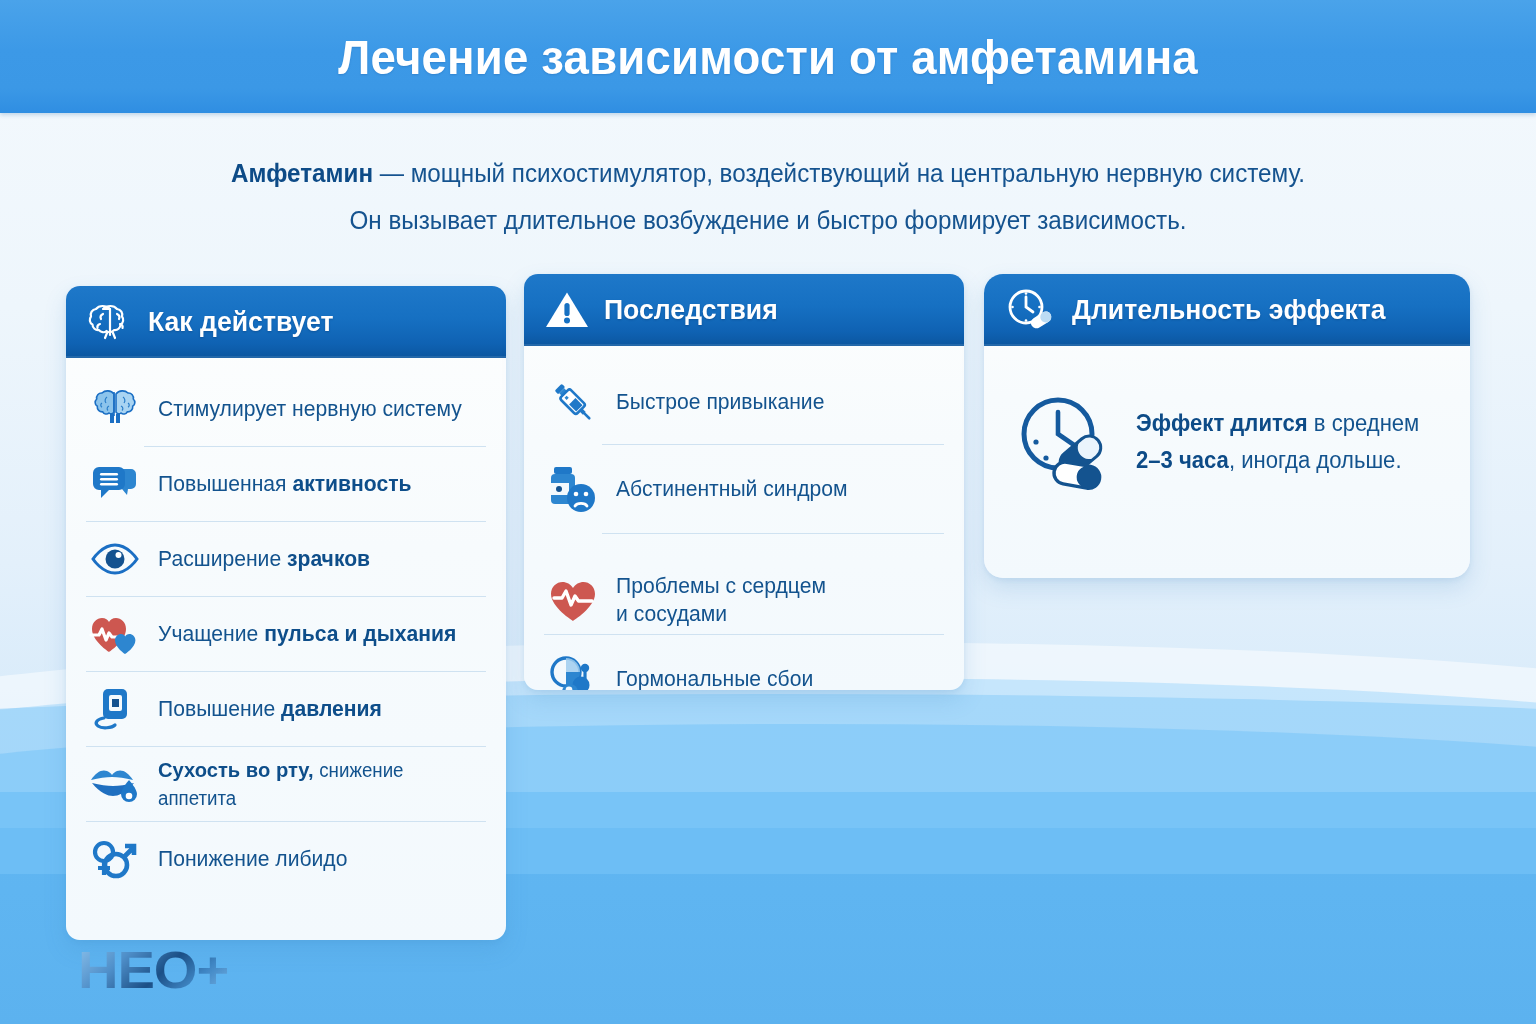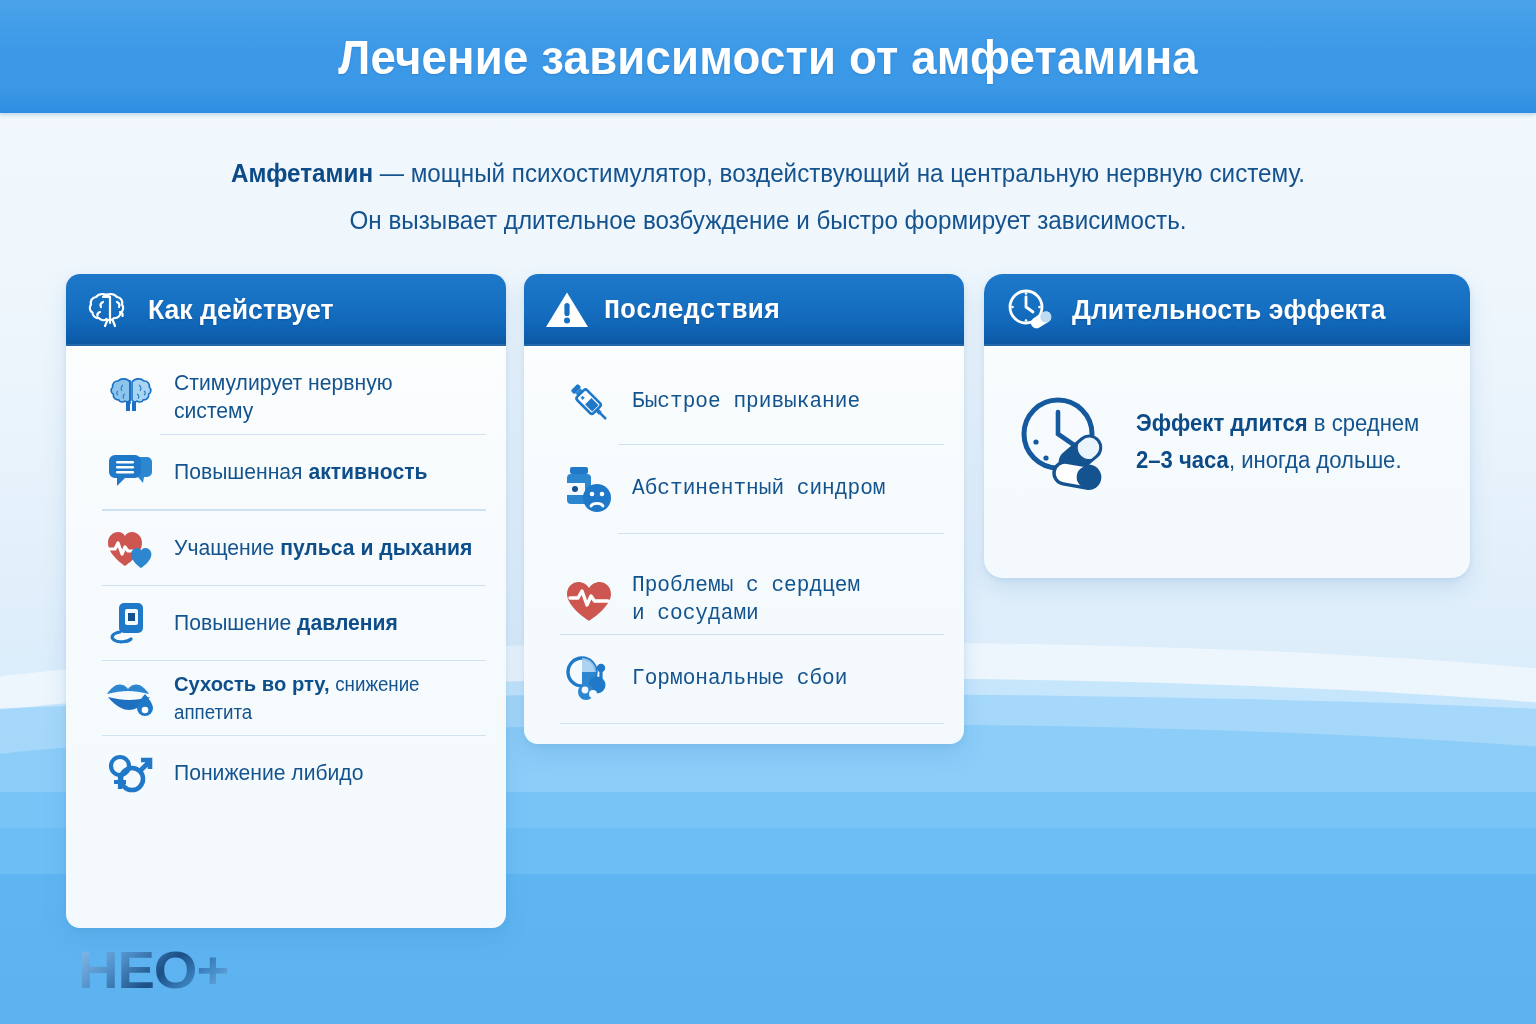--- a/index.html
+++ b/index.html
@@ -74,21 +74,21 @@
     background:linear-gradient(180deg,#1e78c9 0%,#1670c2 45%,#0f62b3 80%,#0b569f 100%);
     display:flex;align-items:center;gap:14px;padding:0 20px;
     box-shadow:inset 0 -2px 0 rgba(255,255,255,.10);
   }
   .card-head .hicon{flex:0 0 auto;display:flex;align-items:center;}
   .card-title{
     color:#fff;font-size:28px;font-weight:bold;white-space:nowrap;
     transform:scaleX(.95);transform-origin:left center;
     text-shadow:0 1px 2px rgba(0,40,90,.3);
   }
-  .card-body{padding:14px 20px 10px 36px;}
+  .card-body{padding:14px 20px 10px 20px;}
 
   .row{
     display:flex;align-items:center;gap:14px;
     min-height:62px;padding:6px 0;
   }
   .row .ricon{flex:0 0 58px;height:54px;display:flex;align-items:center;justify-content:center;}
   .row .rtext{
     color:#13538e;font-size:22px;line-height:28px;
     transform:scaleX(.96);transform-origin:left center;
   }
@@ -124,21 +124,21 @@
 
 <div class="banner">
   <div class="banner-title">Лечение зависимости от амфетамина</div>
 </div>
 
 <div class="intro">
   <span class="intro-line"><b>Амфетамин</b><span> — мощный психостимулятор, воздействующий на центральную нервную систему.</span></span>
   <span class="intro-line">Он вызывает длительное возбуждение и быстро формирует зависимость.</span>
 </div>
 
-<div class="card" style="left:66px;top:274px;width:440px;height:654px;">
+<div class="card" style="left:66px;top:286px;width:440px;height:654px;">
   <div class="card-head">
     <span class="hicon">
       <svg width="48" height="40" viewBox="0 0 48 40">
         <g fill="none" stroke="#ffffff" stroke-width="2.2" stroke-linecap="round" stroke-linejoin="round">
           <path d="M24 7c-4-4-11-4-14 0-4 .5-6 4-5 7.5-2 2.5-1.5 6.5 1.5 8 0 3.5 3 6 6.5 5.5 1.5 2.5 5.5 3 7.5 1 2 2 6 1.5 7.5-1 3.5.5 6.5-2 6.5-5.5 3-1.5 3.5-5.5 1.5-8 1-3.5-1-7-5-7.5-3-4-10-4-14 0z"></path>
           <path d="M24 7v26"></path>
           <path d="M17 12c-2 1-3 3-2 5M14 22c-2 .5-3 2-2.5 4M31 12c2 1 3 3 2 5M34 22c2 .5 3 2 2.5 4"></path>
           <path d="M21 31l-2 5M27 31l2 5"></path>
         </g>
       </svg>
@@ -174,20 +174,30 @@
               <rect x="10" y="11" width="18" height="2.6" rx="1.3"></rect>
               <rect x="10" y="16" width="18" height="2.6" rx="1.3"></rect>
               <rect x="10" y="21" width="18" height="2.6" rx="1.3"></rect>
             </g>
         </svg>
       </span>
       <span class="rtext"><span>Повышенная </span><b>активность</b></span>
     </div>
     <div class="divider full"></div>
 
+    <div class="row">
+      <span class="ricon">
+        <svg width="52" height="34" viewBox="0 0 52 34">
+          <path d="M26 3C13 3 4 17 4 17s9 14 22 14 22-14 22-14S39 3 26 3z" fill="none" stroke="#1b6fc4" stroke-width="3"></path>
+          <circle cx="26" cy="17" r="9.5" fill="#14528f"></circle>
+          <circle cx="29.5" cy="13" r="3" fill="#ffffff"></circle>
+        </svg>
+      </span>
+      <span class="rtext"><span>Расширение </span><b>зрачков</b></span>
+    </div>
     <div class="divider full"></div>
 
     <div class="row">
       <span class="ricon">
         <svg width="54" height="44" viewBox="0 0 54 44">
           <path d="M21 40S4 29 4 17C4 10 9 6 14 6c3.5 0 6 2 7 4 1-2 3.5-4 7-4 5 0 10 4 10 11 0 12-17 23-17 23z" fill="#cd5750"></path>
           <path d="M3 23h8l3-6 4 11 3-7 3 4h9" fill="none" stroke="#ffffff" stroke-width="3.2" stroke-linejoin="round" stroke-linecap="round"></path>
           <path d="M37 42s-10-6.5-10-13.5C27 24.5 30 22 33 22c2.1 0 3.6 1.2 4.2 2.4.6-1.2 2.1-2.4 4.2-2.4 3 0 6 2.5 6 6.5C47.4 35.5 37 42 37 42z" fill="#2d86d0"></path>
         </svg>
       </span>
@@ -233,21 +243,21 @@
             <path d="M35 22l9-9M36 11h9v9"></path>
           </g>
         </svg>
       </span>
       <span class="rtext">Понижение либидо</span>
     </div>
 
   </div>
 </div>
 
-<div class="card" style="left:524px;top:274px;width:440px;height:470px;font-family:Liberation Mono, monospace;">
+<div class="card" style="left:524px;top:274px;width:440px;height:416px;">
   <div class="card-head">
     <span class="hicon">
       <svg width="46" height="42" viewBox="0 0 46 42">
         <path d="M23 3.5 44 38H2z" fill="#ffffff" rx="3"></path>
         <rect x="20.4" y="14" width="5.2" height="13" rx="2.6" fill="#1670c2"></rect>
         <circle cx="23" cy="31.5" r="3" fill="#1670c2"></circle>
       </svg>
     </span>
     <span class="card-title">Последствия</span>
   </div>

